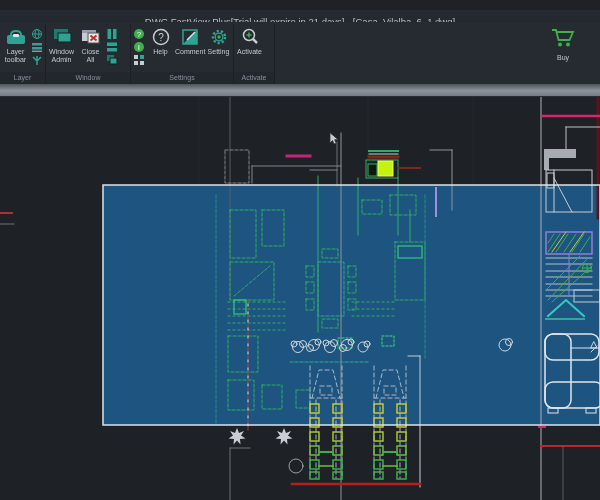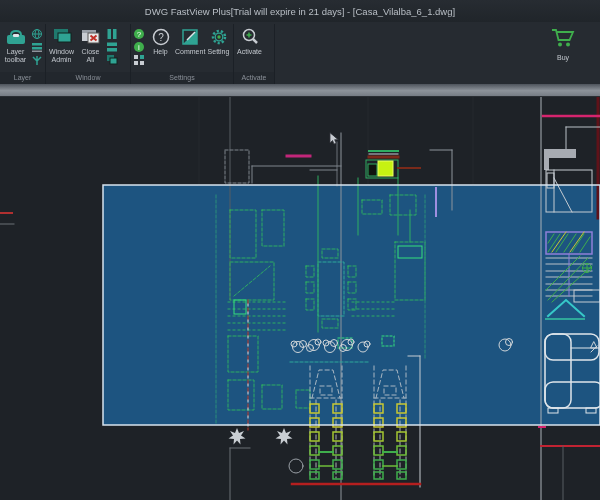--- a/index.html
+++ b/index.html
@@ -1,17 +1,17 @@
 <!DOCTYPE html>
 <html><head>
 <meta charset="utf-8">
 <style>
   html,body{margin:0;padding:0;}
   #app{position:relative;width:600px;height:500px;overflow:hidden;background:#1e2227;font-family:"Liberation Sans",sans-serif;}
-  .titlebar{position:absolute;left:0;top:0;width:600px;height:22px;background:linear-gradient(180deg,#272c32,#20252a);color:#b9bfc6;font-size:9.5px;display:flex;align-items:center;justify-content:center;z-index:5;}
+  .titlebar{position:absolute;left:0;top:10px;width:600px;height:22px;background:linear-gradient(180deg,#272c32,#20252a);color:#b9bfc6;font-size:9.5px;display:flex;align-items:center;justify-content:center;z-index:5;}
   .ribbon{position:absolute;left:0;top:22px;width:600px;height:62px;background:#262b31;z-index:5;border-bottom:1px solid #14171b;}
   .panel{position:absolute;top:2px;bottom:0;border-right:1px solid #1b2026;display:flex;flex-direction:column;}
   .tools{flex:1;display:flex;align-items:flex-start;padding:2px 1px 0 1px;}
   .plabel{height:12px;font-size:7px;color:#8a9098;text-align:center;line-height:11px;background:#22272d;}
   .btn{display:flex;flex-direction:column;align-items:center;width:29px;cursor:default;}
   .btn .bicon{height:22px;display:flex;align-items:center;justify-content:center;}
   .blabel{font-size:7px;line-height:8px;color:#c3c8ce;text-align:center;width:29px;}
   .blabel.narrow{width:24px;}
   .scol{display:flex;flex-direction:column;justify-content:flex-start;gap:1px;padding-top:2px;}
   .sbtn{width:14px;height:12px;display:flex;align-items:center;justify-content:center;}

